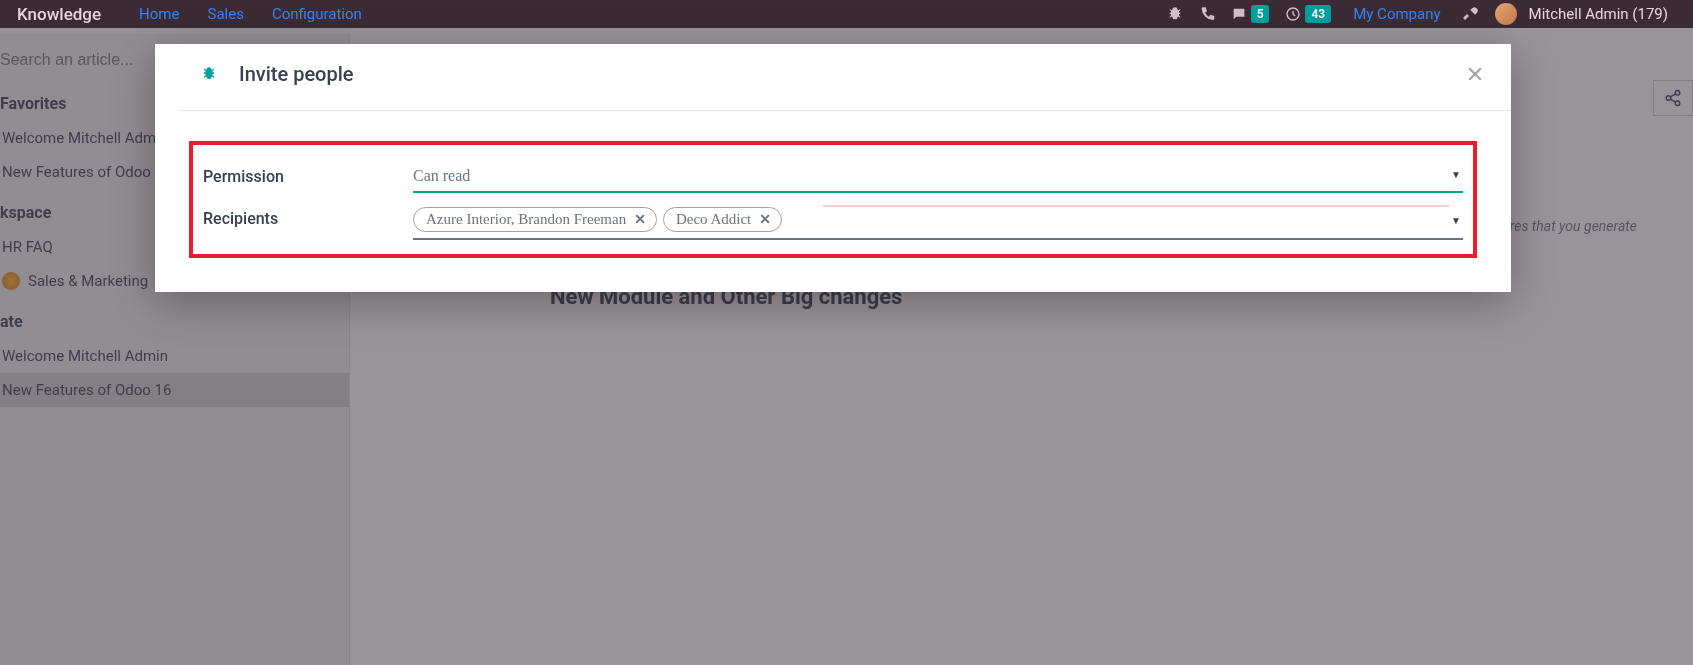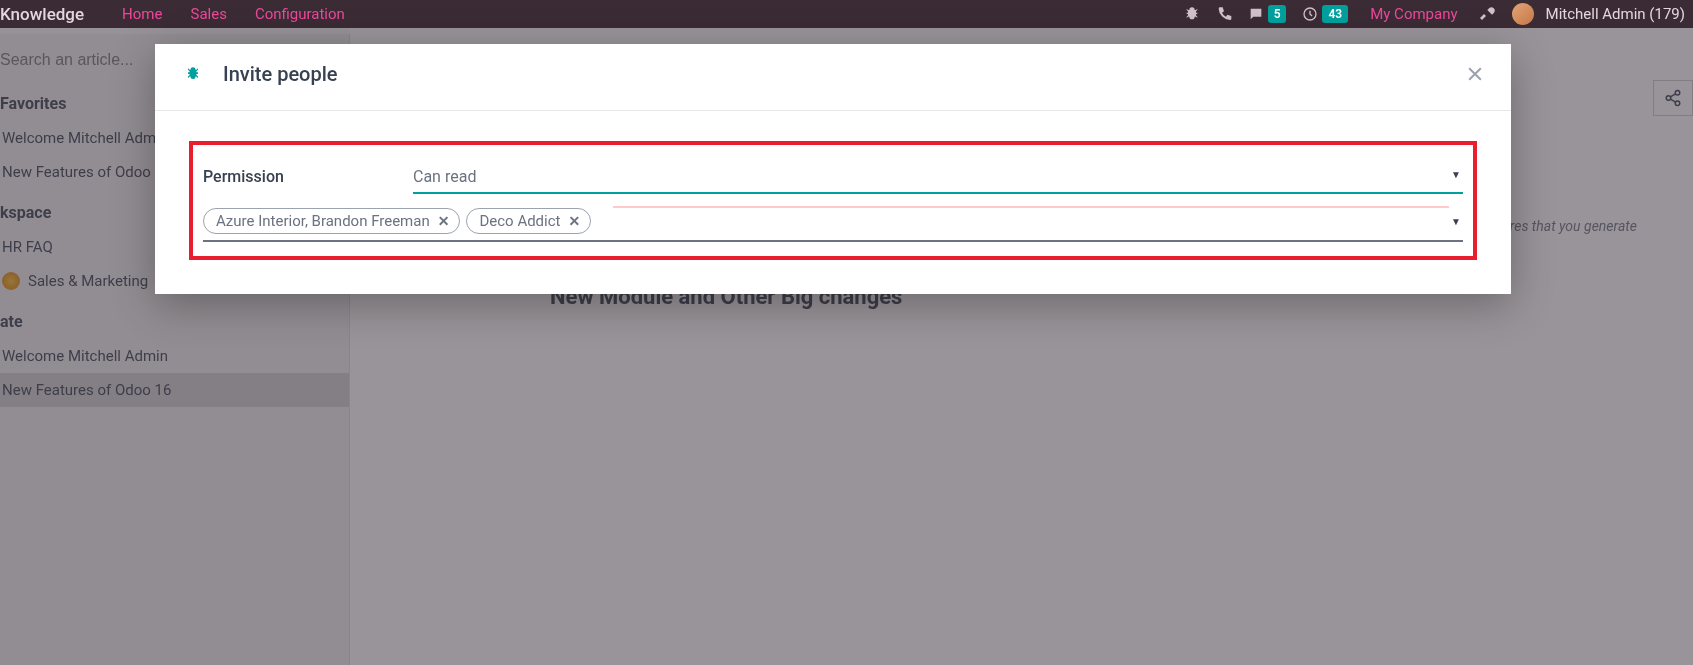--- a/index.html
+++ b/index.html
@@ -4,25 +4,25 @@
   <style>
     * { box-sizing: border-box; margin: 0; padding: 0; }
     body { font-family: -apple-system, BlinkMacSystemFont, "Segoe UI", Roboto, sans-serif; font-size: 14px; color: #374151; background: #f9fafb; overflow: hidden; }
     
     .top-navbar {
       height: 28px;
       background: #3a2b35;
       color: #e5d5df;
       display: flex;
       align-items: center;
-      padding: 0 0px;
+      padding: 0 17px;
       font-size: 15px;
     }
     .top-navbar .brand { font-size: 17px; font-weight: 500; padding-right: 24px; }
-    .top-navbar .nav-link { padding: 0 14px; color: #ec4899; cursor: pointer; }
+    .top-navbar .nav-link { padding: 0 14px; color: #3b82f6; cursor: pointer; }
     .top-navbar .spacer { flex: 1; }
     .top-navbar .icon-btn { padding: 0 8px; display: flex; align-items: center; gap: 4px; }
     .top-navbar .badge-green { background: #00a09d; color: #fff; padding: 2px 6px; border-radius: 3px; font-size: 12px; font-weight: 600; }
     .top-navbar .avatar { width: 22px; height: 22px; border-radius: 50%; background: linear-gradient(135deg,#e2a574,#c67848); display: inline-block; }
     
     .main-layout { display: flex; height: calc(665px - 28px); position: relative; }
     .sidebar { width: 350px; background: #f0f0f0; border-right: 1px solid #ddd; padding-top: 0; margin-top: 6px; }
     .search-row { height: 52px; display: flex; align-items: center; padding: 0 0px 0 0; border-bottom: 1px solid transparent; }
     .search-input { border: none; background: transparent; font-size: 16px; color: #999; width: 100%; padding-left: 0; outline: none; }
     
@@ -51,32 +51,33 @@
       top: 16px;
       left: 155px;
       right: 182px;
       background: #fff;
       box-shadow: 0 10px 40px rgba(0,0,0,0.3);
       z-index: 100;
     }
     .modal-header {
       display: flex;
       align-items: center;
-      padding: 18px 26px 24px 28px;
+      padding: 18px 26px 24px 20px;
       border-bottom: 1px solid #e5e7eb;
+      margin-left: 24px;
     }
     .modal-header .bug-icon { color: #00a09d; font-size: 18px; margin-right: 20px; }
     .modal-header .modal-title { font-size: 20px; font-weight: 500; color: #374151; flex: 1; }
     .modal-header .close-btn { font-size: 22px; color: #9ca3af; cursor: pointer; }
     
     .modal-body { padding: 30px 34px 34px 34px; }
     .form-highlight { border: 4px solid #e81e2e; padding: 18px 10px 14px 10px; }
     .form-row { display: flex; align-items: flex-start; margin-bottom: 12px; }
     .form-label { width: 210px; font-size: 16px; color: #374151; font-weight: 500; padding-top: 4px; }
-    .form-field { flex: 1; position: relative; }
+    .form-field { flex: 1; position: relative; font-family: Liberation Serif, serif; }
     
     .perm-select {
       width: 100%;
       border: none;
       border-bottom: 2px solid #00a09d;
       font-size: 16px;
       color: #6b7280;
       padding: 4px 0 6px 0;
       background: transparent;
     }
@@ -249,20 +250,21 @@
     <div class="modal-body">
       <div class="form-highlight">
         <div class="form-row">
           <div class="form-label">Permission</div>
           <div class="form-field">
             <div class="perm-select">Can read</div>
             <span class="dropdown-caret">▼</span>
           </div>
         </div>
         <div class="form-row" style="margin-bottom:0;">
+          <div class="form-label">Recipients</div>
           <div class="form-field">
             <div class="recipient-input-underline"></div>
             <div class="recipients-field">
               <span class="tag">
                 <span>Azure Interior, Brandon Freeman</span>
                 <span class="tag-remove">✕</span>
               </span>
               <span class="tag">
                 <span>Deco Addict</span>
                 <span class="tag-remove">✕</span>

